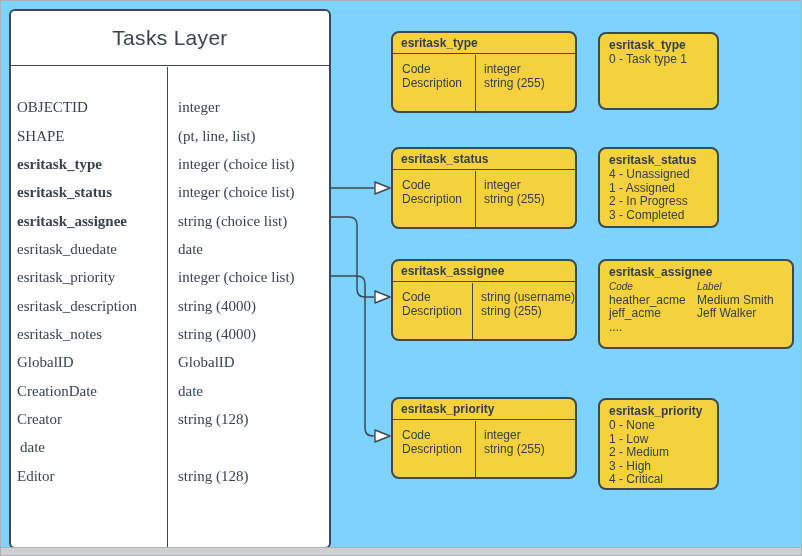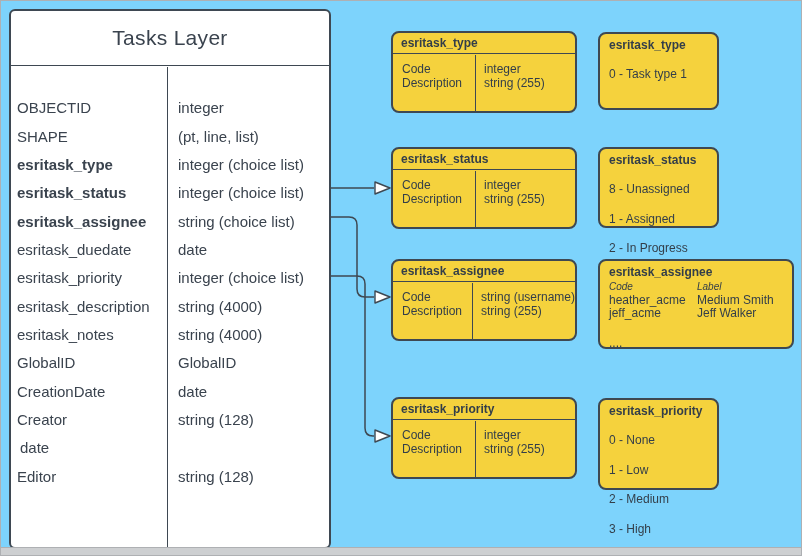--- a/index.html
+++ b/index.html
@@ -31,21 +31,21 @@
     height:54px;line-height:54px;text-align:center;
     font-size:21px;letter-spacing:.3px;
     border-bottom:1.5px solid var(--stroke,#3e4852);
   }
   .tbl-body{position:absolute;top:55.5px;left:0;right:0;bottom:0;}
   .col-divider{
     position:absolute;left:156px;top:0;bottom:0;width:0;
     border-left:1.5px solid var(--stroke,#3e4852);
   }
   .tbl-rows{margin-top:27px;}
-  .trow{position:relative;height:28.35px;display:flex;align-items:center;font-size:15px;}
+  .trow{position:relative;height:28.35px;display:flex;align-items:center;font-size:15px;font-family:Liberation Serif, serif;}
   .trow .fname{width:152px;padding-left:6px;white-space:nowrap;overflow:hidden;}
   .trow .ftype{padding-left:9px;white-space:nowrap;}
   .trow.bold .fname{font-weight:bold;}
 
   
   .connectors{position:absolute;left:0;top:0;width:802px;height:556px;pointer-events:none;}
   .connectors path{fill:none;stroke:var(--stroke,#3e4852);stroke-width:1.5;stroke-linejoin:round;}
   .connectors polygon{fill:#ffffff;stroke:var(--stroke,#3e4852);stroke-width:1.4;stroke-linejoin:round;}
 
   
@@ -75,21 +75,21 @@
     position:absolute;left:597px;width:121px;
     background:var(--box-fill,#f5d23d);
     border:2px solid var(--stroke,#3e4852);
     border-radius:8px;
     box-sizing:border-box;
     color:var(--box-text,#333e49);
     padding:5px 6px 0 9px;
     font-size:12px;line-height:13.4px;
   }
   .vbox-title{font-weight:bold;font-size:12px;margin-bottom:1px;white-space:nowrap;}
-  .vbox-item{white-space:nowrap;margin-top:16px;}
+  .vbox-item{white-space:nowrap;}
   .vbox.type{top:31px;height:78px;}
   .vbox.status{top:146px;height:81px;}
   .vbox.assignee{top:258px;width:196px;height:90px;}
   .vbox.priority{top:397px;height:92px;}
   .pair-grid{display:grid;grid-template-columns:88px auto;}
   .pair-grid .hdr{font-style:italic;font-size:10px;}
   .pair-grid div{white-space:nowrap;}
 </style>
 </head>
 <body>
@@ -225,21 +225,21 @@
     </div>
   </div>
 
   <div class="vbox type">
     <div class="vbox-title">esritask_type</div>
     <div class="vbox-item">0 - Task type 1</div>
   </div>
 
   <div class="vbox status">
     <div class="vbox-title">esritask_status</div>
-    <div class="vbox-item">8 - Unassigned</div>
+    <div class="vbox-item">4 - Unassigned</div>
     <div class="vbox-item">1 - Assigned</div>
     <div class="vbox-item">2 - In Progress</div>
     <div class="vbox-item">3 - Completed</div>
   </div>
 
   <div class="vbox assignee">
     <div class="vbox-title">esritask_assignee</div>
     <div class="pair-grid">
       <div class="hdr">Code</div>
       <div class="hdr">Label</div>

